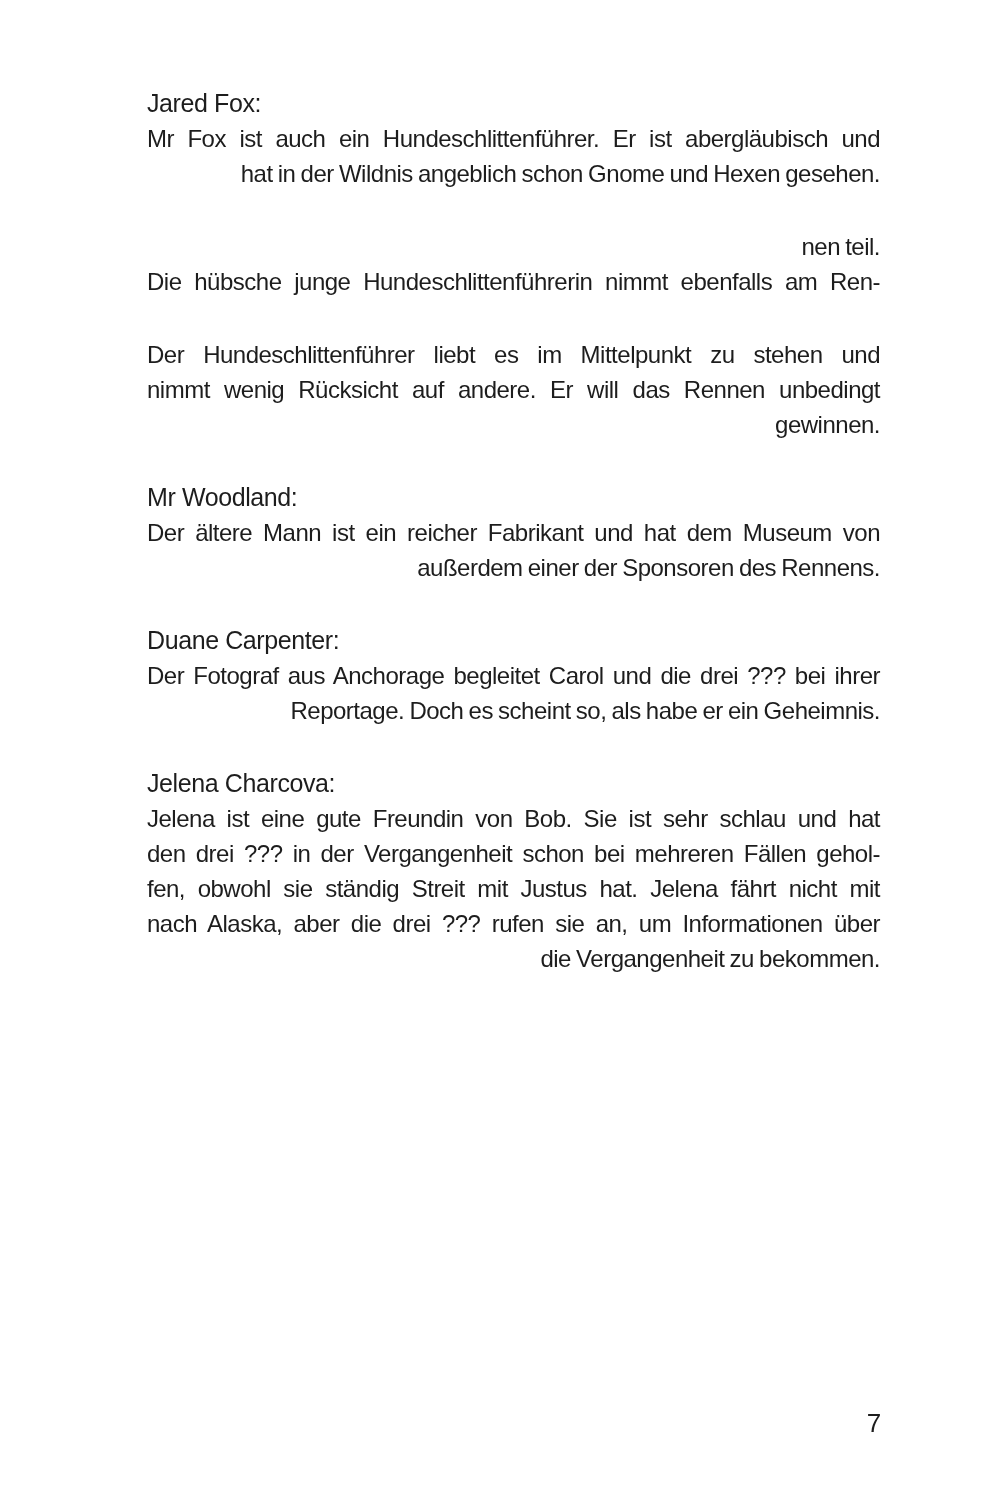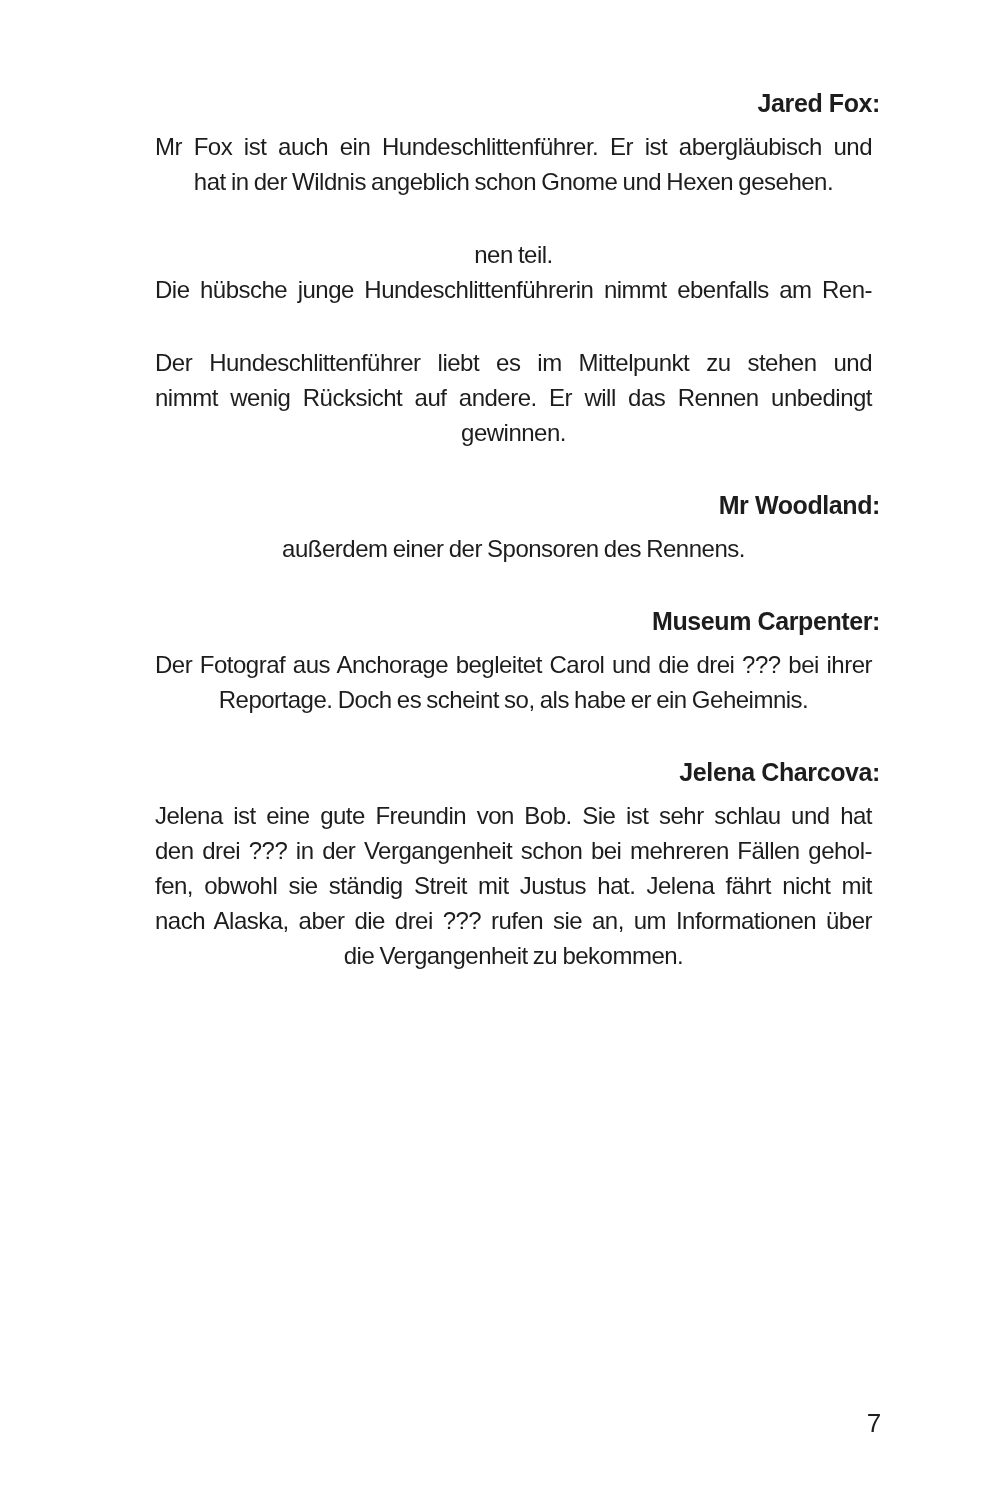--- a/index.html
+++ b/index.html
@@ -25,34 +25,34 @@
     top: 86px;
     width: 733px;
   }
   .char-section {
     margin: 0 0 38px 0;
   }
   .char-name {
     margin: 0;
     font-size: 25px;
     line-height: 35px;
-    font-weight: bold;
+    font-weight: normal;
     letter-spacing: -0.4px;
-    text-align: right;
+    text-align: left;
   }
   .char-desc {
-    margin: 8px;
+    margin: 0;
   }
   .text-line {
     font-size: 24px;
     line-height: 35px;
     letter-spacing: -0.5px;
     word-spacing: -1px;
     white-space: normal;
-    text-align: center;
+    text-align: right;
   }
   .text-line.just {
     text-align: justify;
     text-align-last: justify;
   }
   .page-number {
     position: absolute;
     top: 1406px;
     right: 104px;
     font-size: 26px;
@@ -86,26 +86,27 @@
       <div class="char-desc">
           <div class="text-line just">Der Hundeschlittenführer liebt es im Mittelpunkt zu stehen und</div>
           <div class="text-line just">nimmt wenig Rücksicht auf andere. Er will das Rennen unbedingt</div>
           <div class="text-line">gewinnen.</div>
         </div>
     </section>
 
     <section class="char-section">
       <h2 class="char-name">Mr Woodland:</h2>
       <div class="char-desc">
+          <div class="text-line just">Der ältere Mann ist ein reicher Fabrikant und hat dem Museum von</div>
           <div class="text-line">außerdem einer der Sponsoren des Rennens.</div>
         </div>
     </section>
 
     <section class="char-section">
-      <h2 class="char-name">Museum Carpenter:</h2>
+      <h2 class="char-name">Duane Carpenter:</h2>
       <div class="char-desc">
           <div class="text-line just">Der Fotograf aus Anchorage begleitet Carol und die drei ??? bei ihrer</div>
           <div class="text-line">Reportage. Doch es scheint so, als habe er ein Geheimnis.</div>
         </div>
     </section>
 
     <section class="char-section">
       <h2 class="char-name">Jelena Charcova:</h2>
       <div class="char-desc">
           <div class="text-line just">Jelena ist eine gute Freundin von Bob. Sie ist sehr schlau und hat</div>

